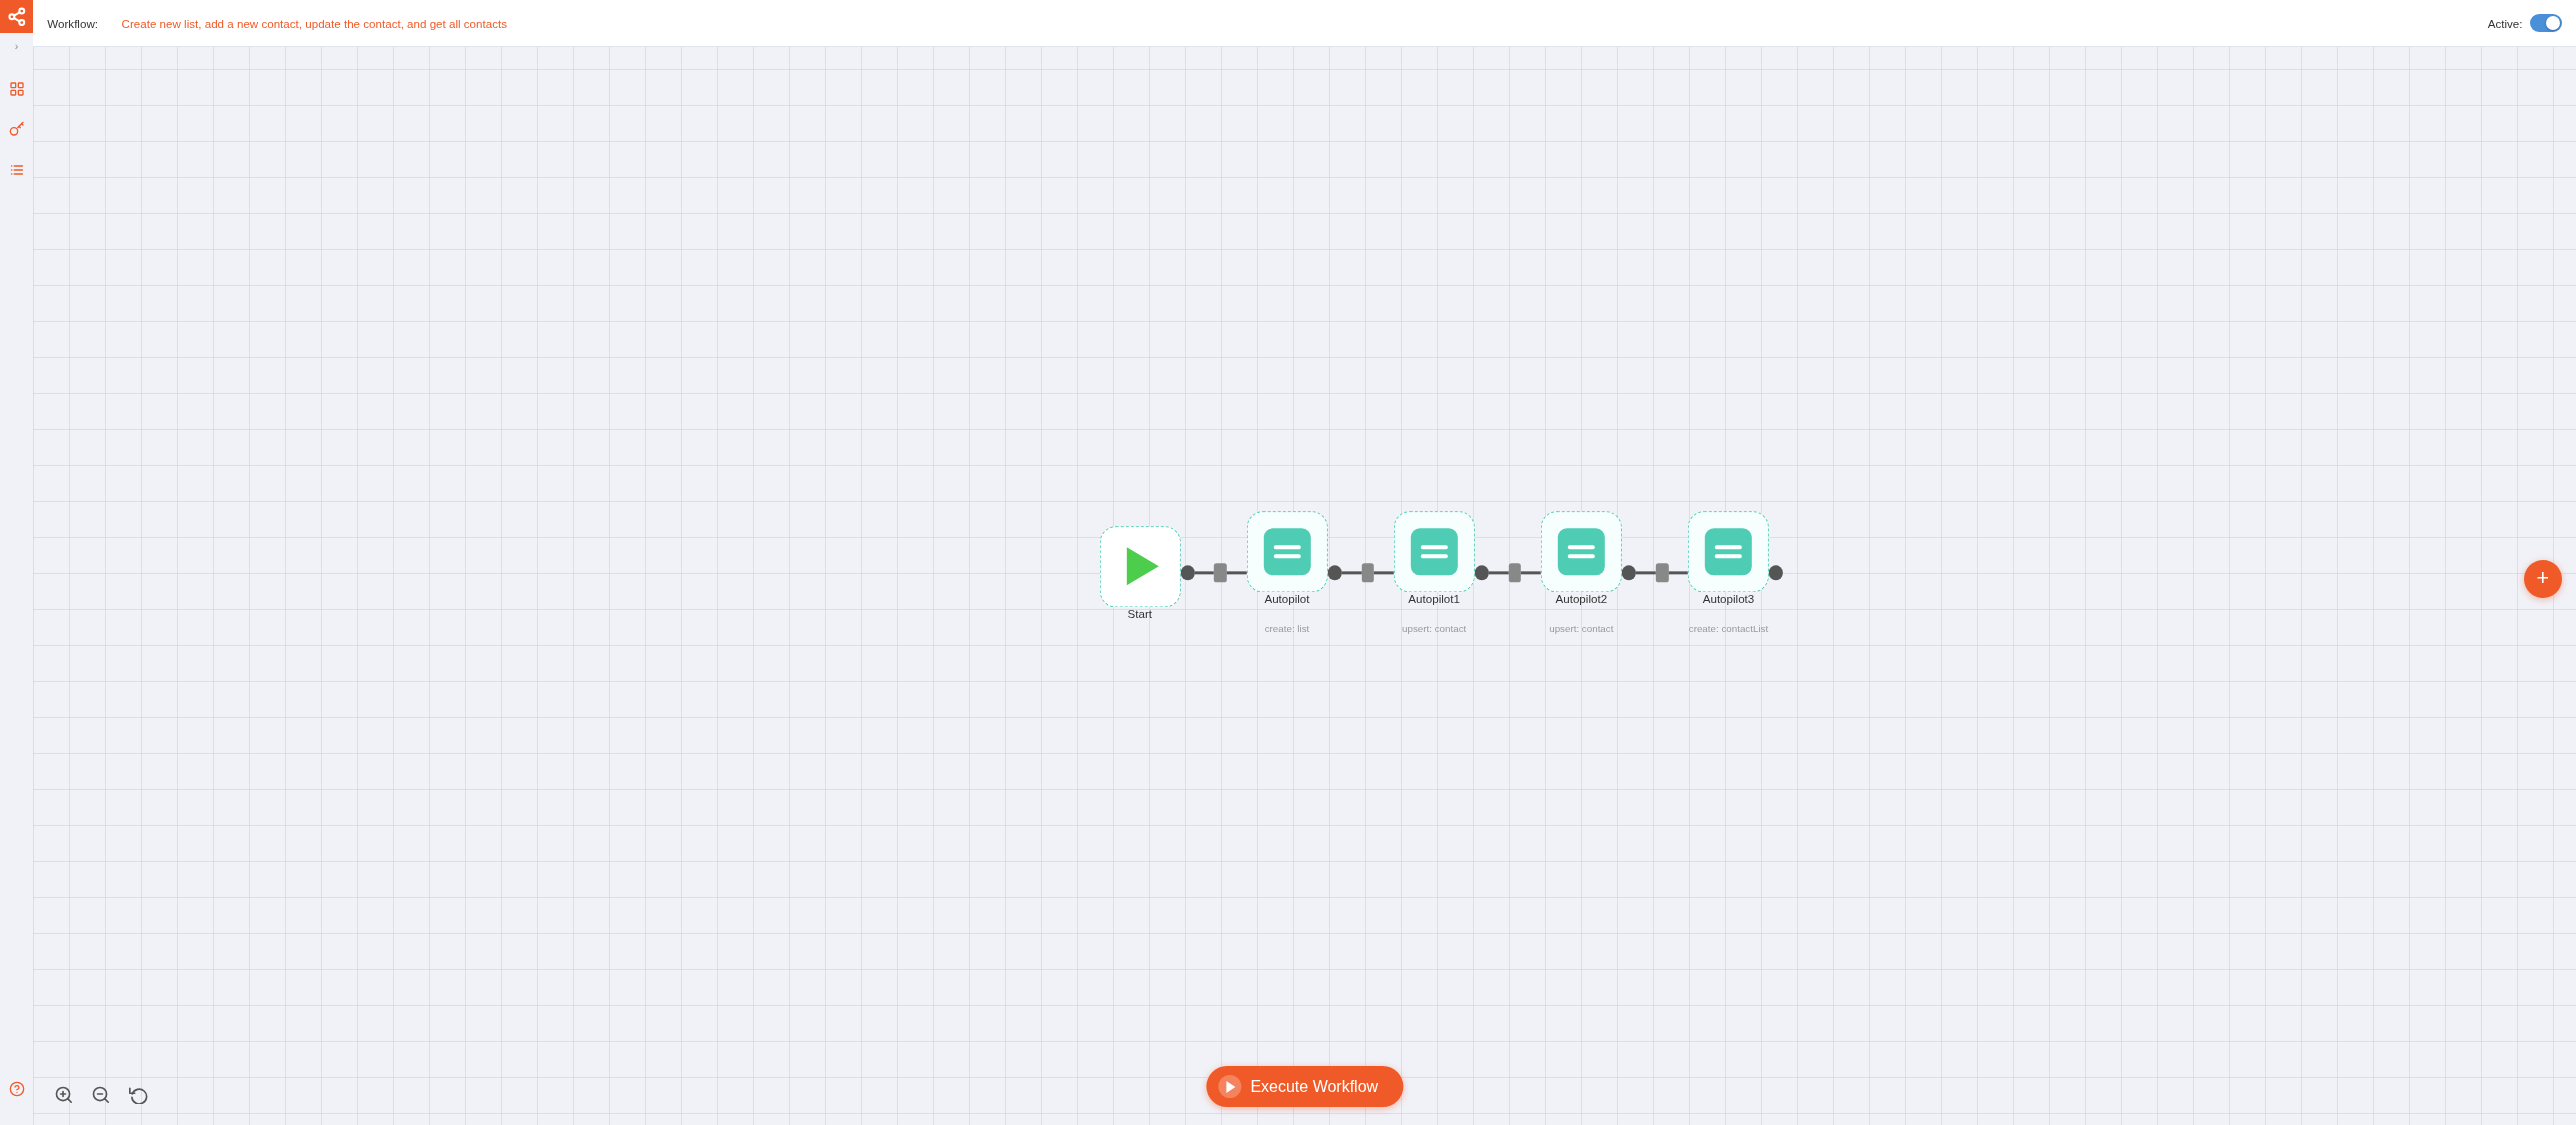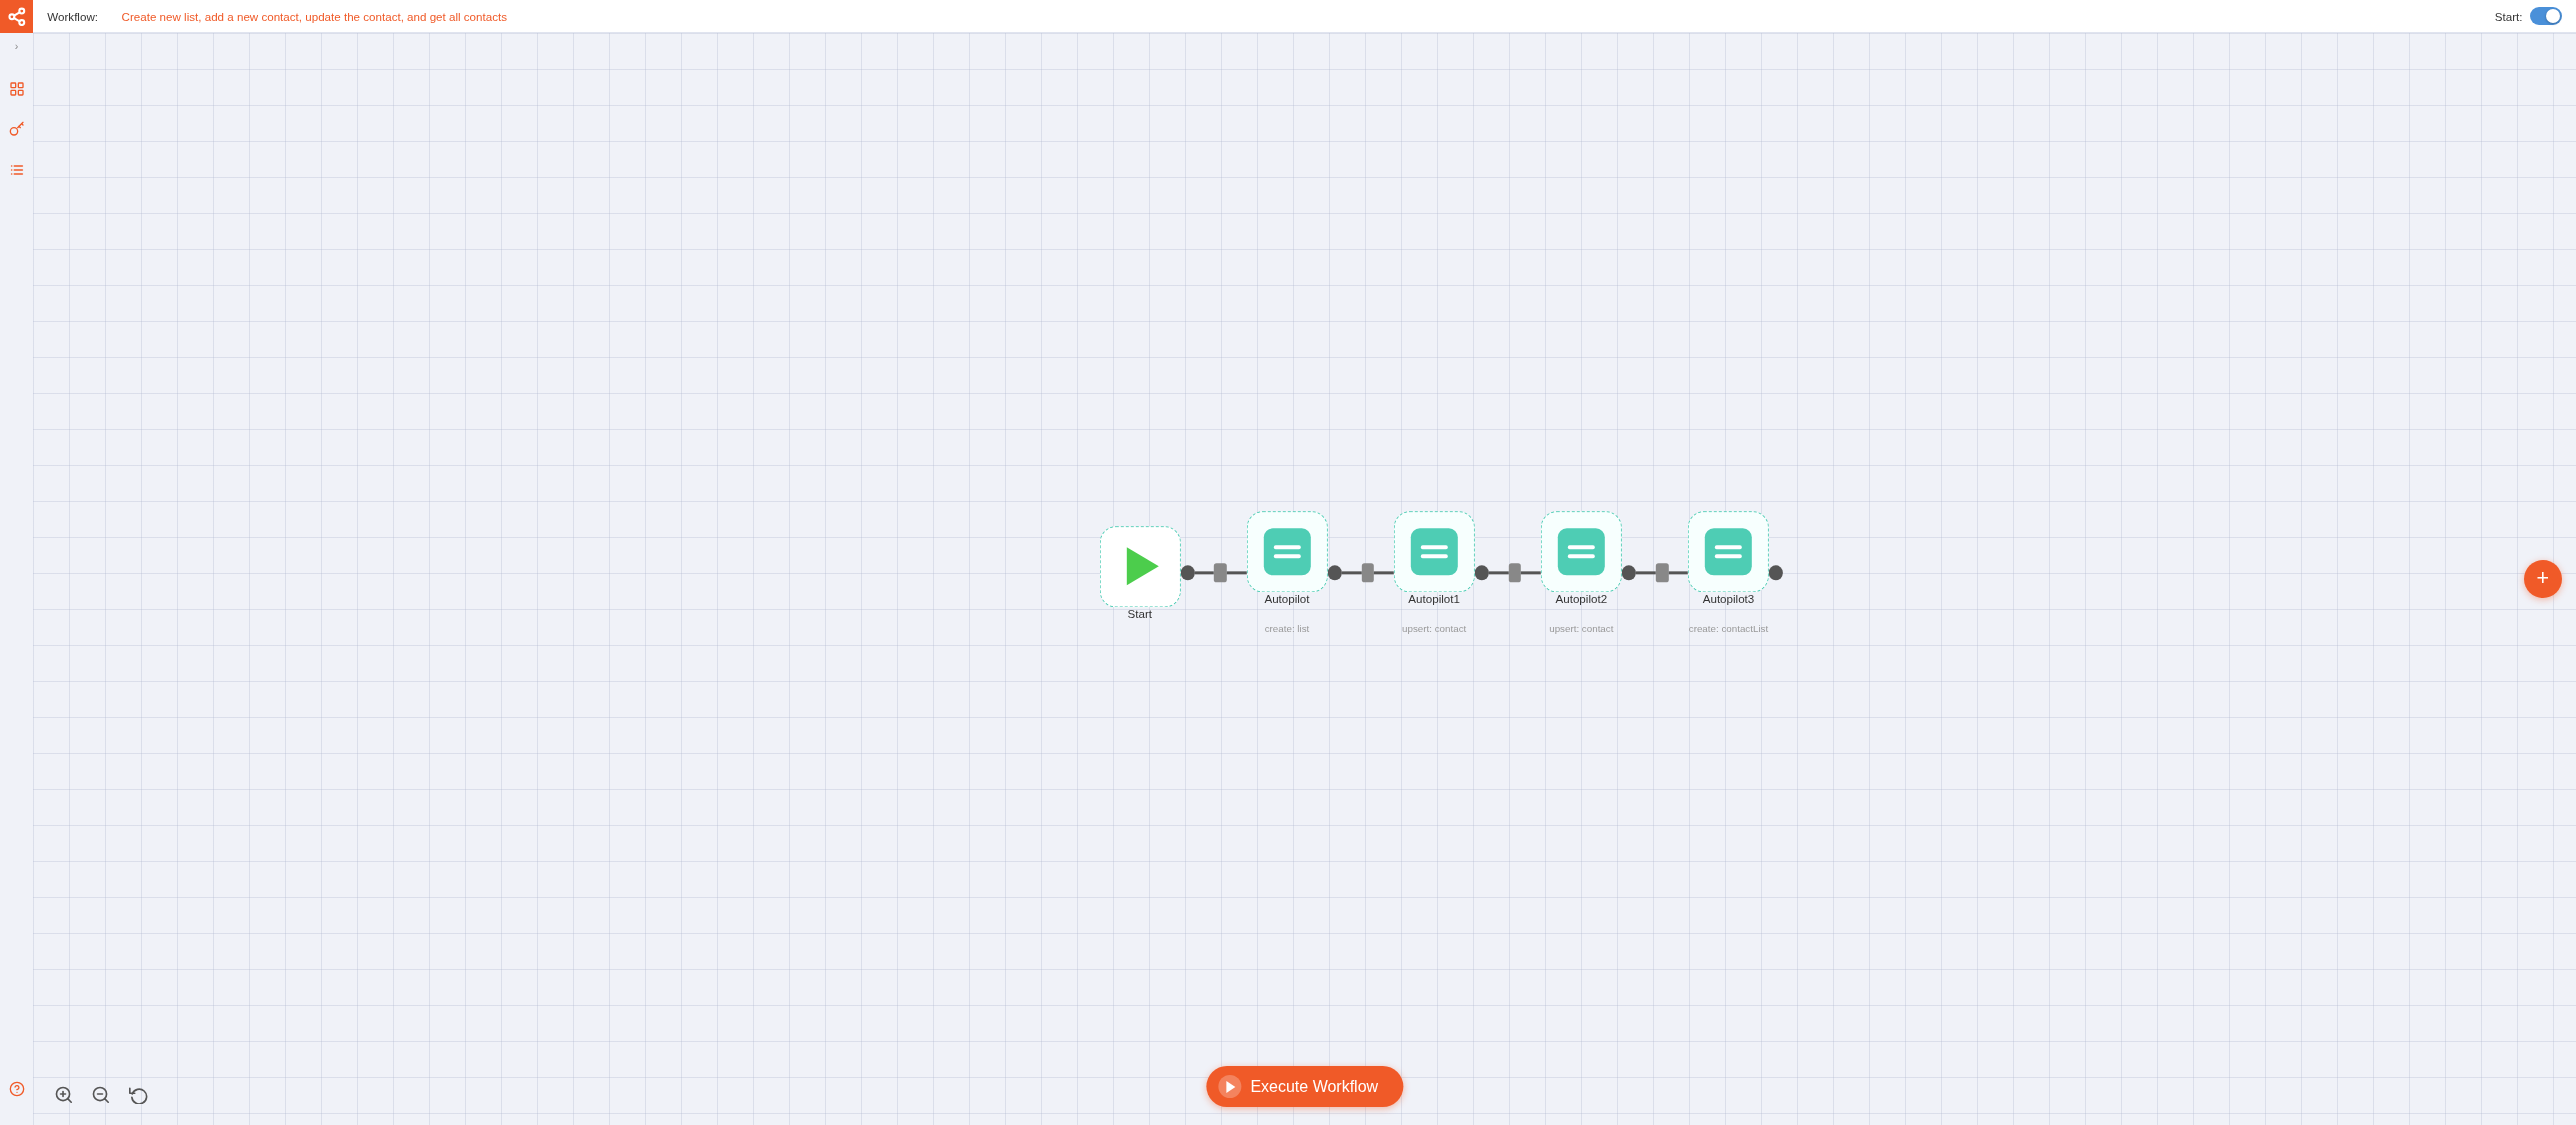--- a/index.html
+++ b/index.html
@@ -39,21 +39,21 @@
       color: #f05a28;
       font-size: 14.3px;
       cursor: pointer;
       padding: 3.6px;
     }
 
     
     .header {
       position: fixed;
       top: 0; left: 33px; right: 0;
-      height: 33px;
+      height: 47px;
       background: #fff;
       display: flex;
       align-items: center;
       justify-content: space-between;
       padding: 0 14.3px;
       border-bottom: 0.9px solid #e0e4ef;
       z-index: 99;
     }
     .header-active {
       display: flex;
@@ -335,21 +335,21 @@
     </svg>
   </div>
 </div>
 
 <div class="header">
   <div style="display:flex; align-items:center; gap:3.6px;">
     <span style="font-size:11.6px; color:#333;">Workflow:</span>
     <span style="font-size:11.6px; color:#f05a28; margin-left:20px;">Create new list, add a new contact, update the contact, and get all contacts</span>
   </div>
   <div class="header-active">
-    <span>Start:</span>
+    <span>Active:</span>
     <div class="toggle-switch on">
       <div class="toggle-knob"></div>
     </div>
   </div>
 </div>
 
 <div class="canvas">
 
   <div class="workflow-container">
 

